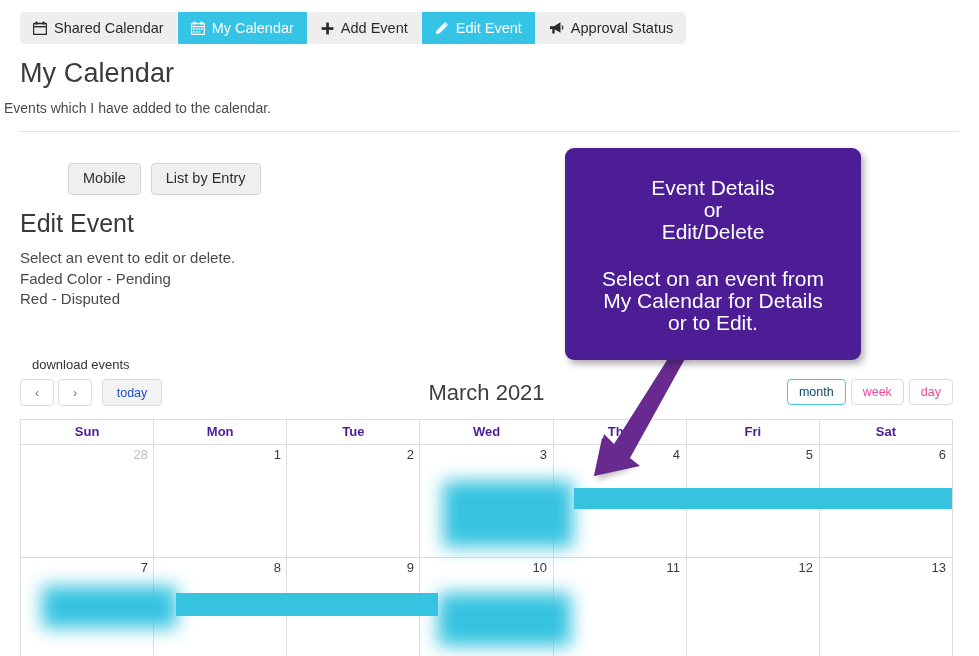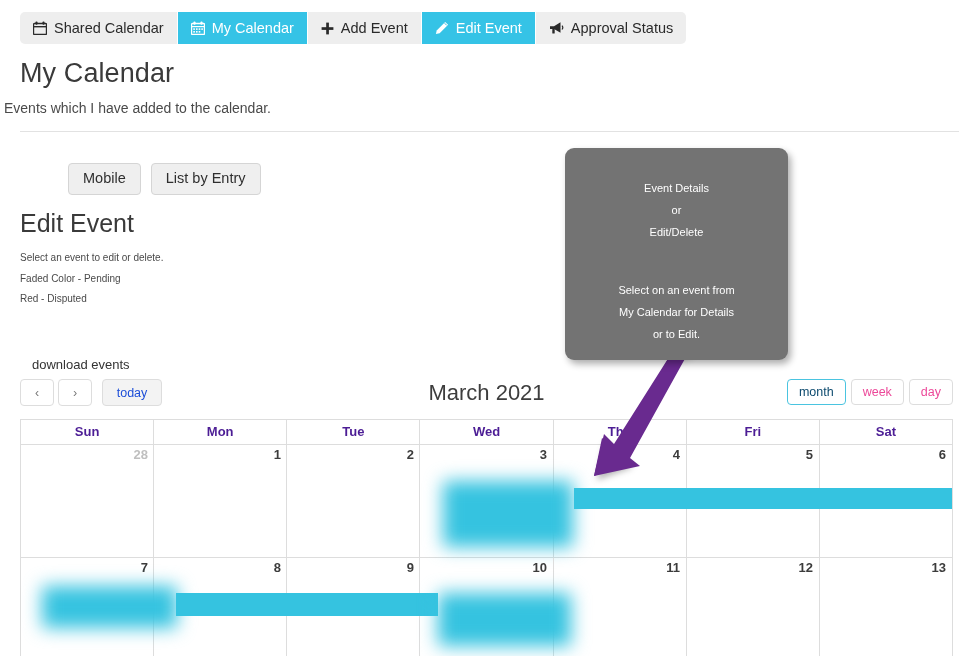--- a/index.html
+++ b/index.html
@@ -103,21 +103,21 @@
     top: 209px;
     font-size: 25px;
     font-weight: normal;
     color: #3a3a3a;
     margin: 0;
   }
   .legend {
     position: absolute;
     left: 20px;
     top: 248px;
-    font-size: 10px;
+    font-size: 15px;
     color: #4a4a4a;
     line-height: 20.5px;
   }
   .legend div { white-space: nowrap; }
 
   
   .dl-events {
     position: absolute;
     left: 32px;
     top: 357px;
@@ -226,21 +226,20 @@
     padding: 4px 0 5px;
     border-right: 1px solid #dddddd;
     box-sizing: border-box;
   }
   .dow:last-child { border-right: none; }
 
   .week {
     position: relative;
     height: 112px;
     border-bottom: 1px solid #dddddd;
-    font-weight: bold;
   }
   .week .daybg {
     position: absolute;
     inset: 0;
     display: flex;
   }
   .week .daybg .cell {
     flex: 1 1 0;
     border-right: 1px solid #dddddd;
     box-sizing: border-box;
@@ -271,34 +270,34 @@
   .ev.blurred {
     filter: blur(9px);
     border-radius: 2px;
   }
 
   
   .callout {
     position: absolute;
     left: 565px;
     top: 148px;
-    width: 223px;
+    width: 296px;
     height: 212px;
-    background: #737373;
+    background: #4c1d95;
     border-radius: 9px;
     box-shadow: 3px 4px 7px rgba(0,0,0,0.32);
     color: #ffffff;
     text-align: center;
-    font-size: 11px;
+    font-size: 21px;
     line-height: 22px;
     box-sizing: border-box;
     padding: 29px 14px 0;
     z-index: 40;
   }
-  .callout .blk2 { margin-top: 36px; }
+  .callout .blk2 { margin-top: 25px; }
   .callout .cl-line { white-space: nowrap; }
 
   .arrow-wrap {
     position: absolute;
     left: 560px;
     top: 150px;
     width: 200px;
     height: 340px;
     z-index: 39;
     pointer-events: none;

